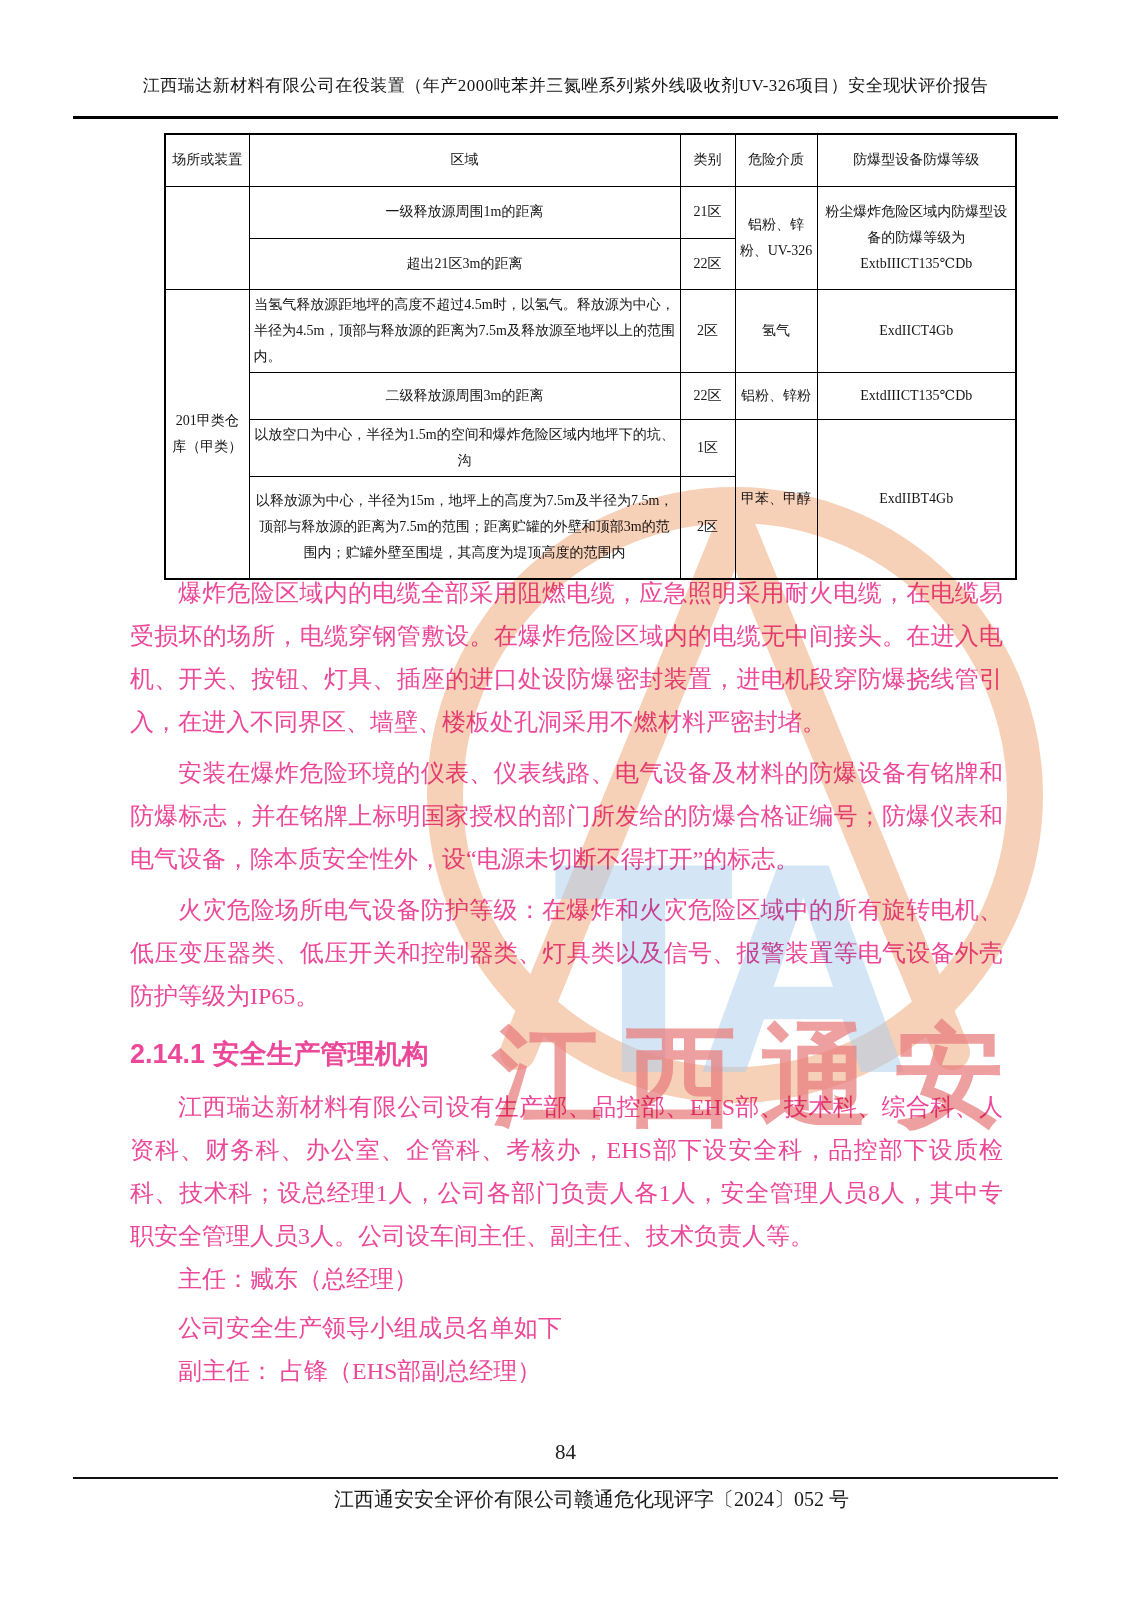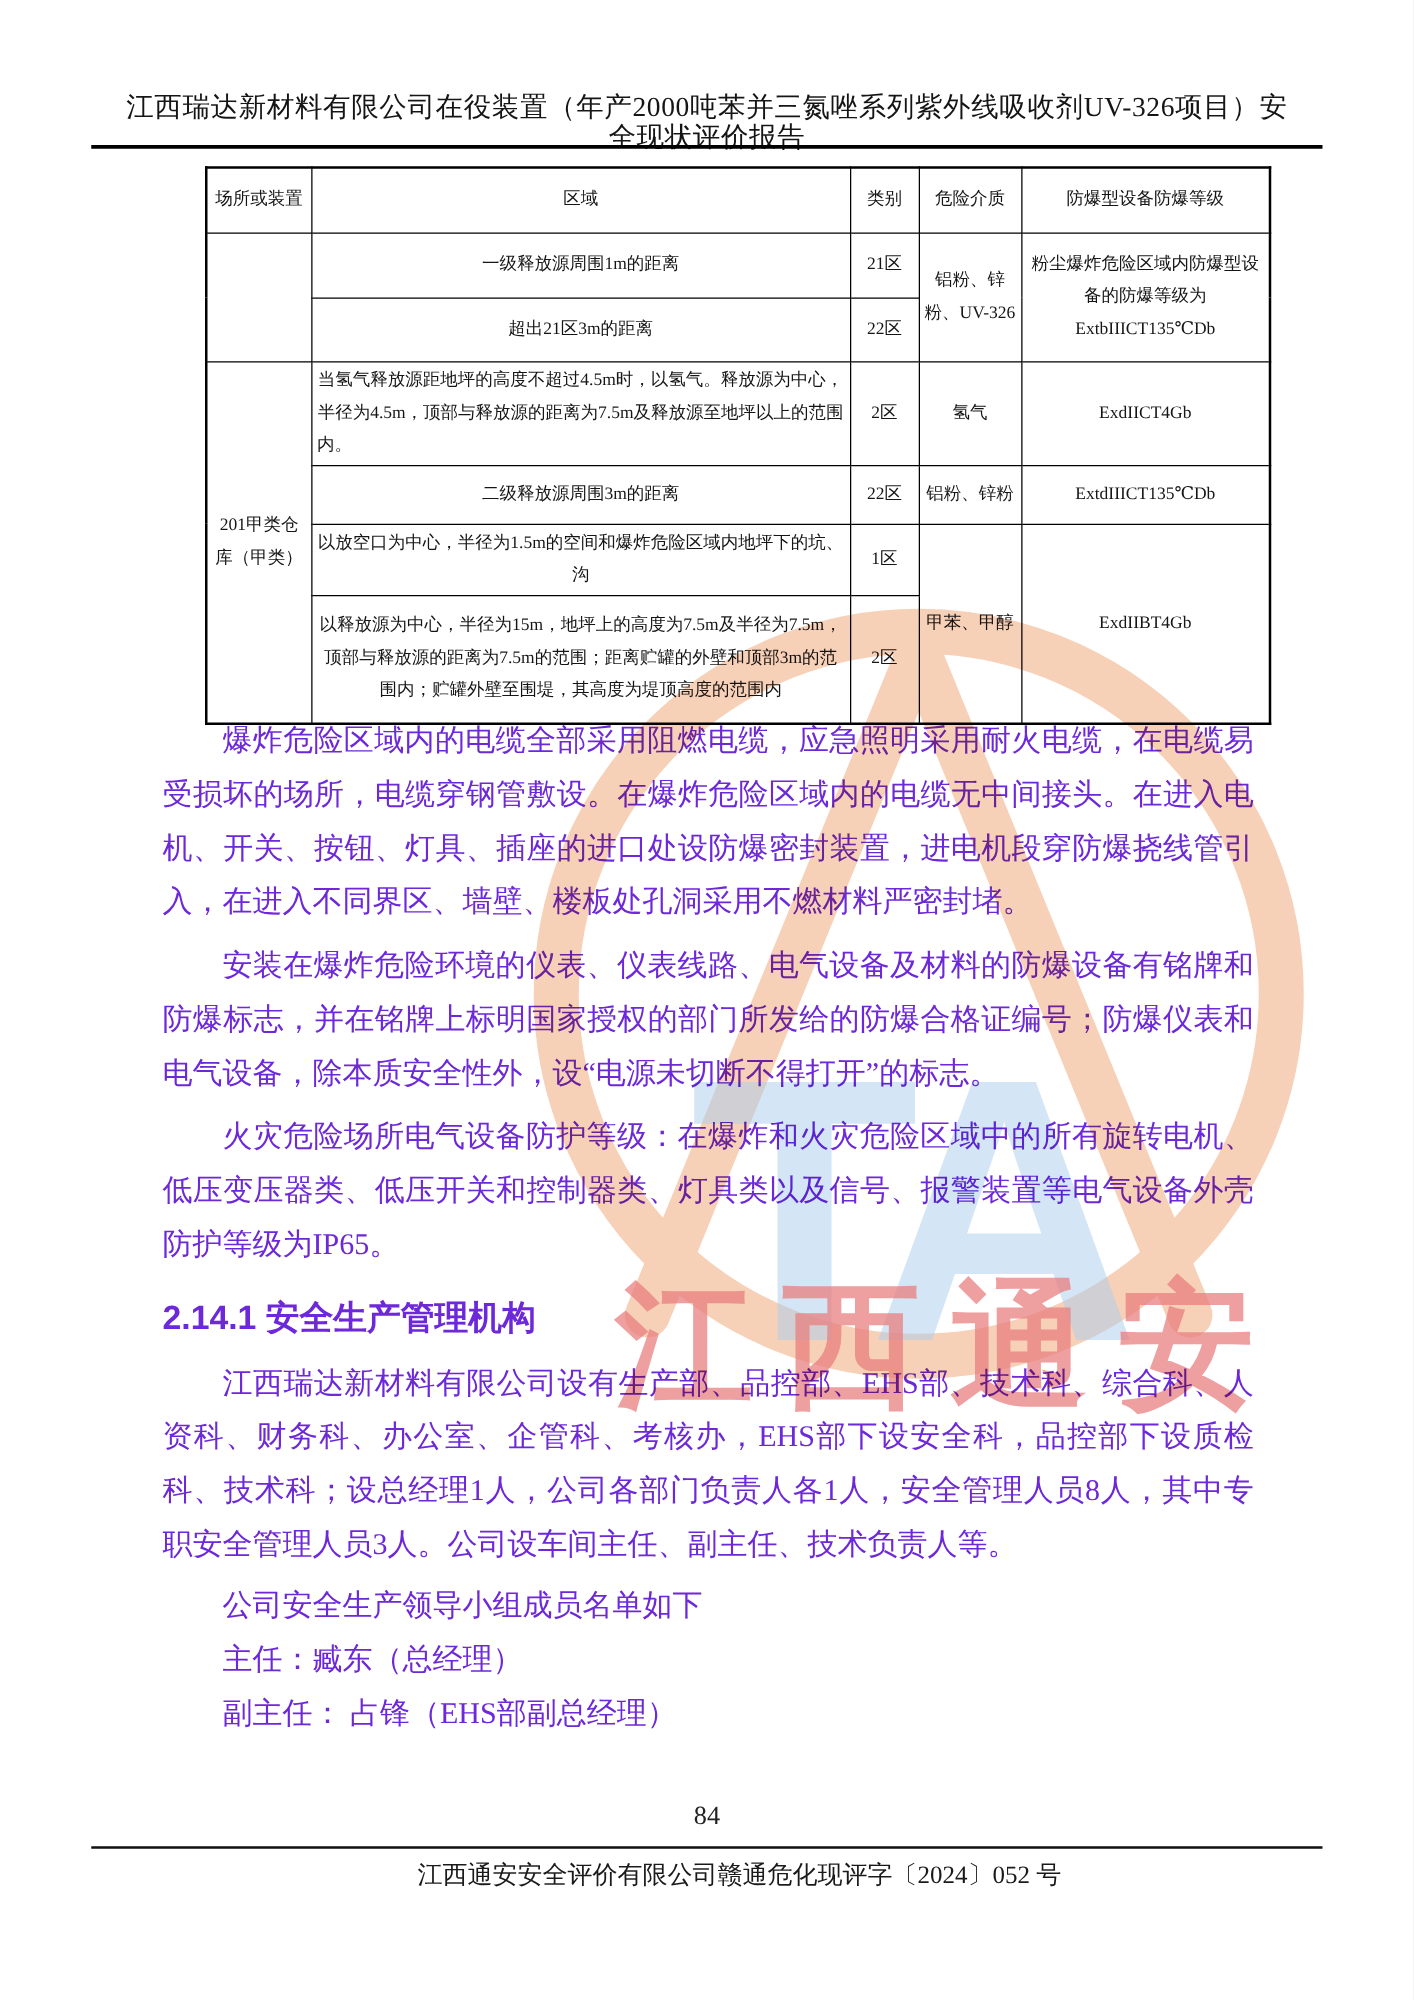--- a/index.html
+++ b/index.html
@@ -8,21 +8,21 @@
     width:1131px;height:1600px;
     margin:0 auto;
     background:#ffffff;
     font-family:"Liberation Serif","DejaVu Serif",serif;
     color:#111;
     overflow:hidden;
   }
   
   .doc-title{
     position:absolute;top:74px;left:100px;width:931px;
-    font-size:22px;line-height:24px;text-align:center;
+    font-size:17px;line-height:24px;text-align:center;
     letter-spacing:0.5px;color:#151515;
   }
   .header-rule{
     position:absolute;top:116px;left:73px;right:73px;height:3px;
     background:#000;
   }
   
   table.hz{
     position:absolute;top:133px;left:164px;
     border-collapse:collapse;table-layout:fixed;
@@ -43,21 +43,21 @@
   tr.h-row{height:52px;}
   tr.r1{height:52px;}
   tr.r2{height:51px;}
   tr.r3{height:80px;}
   tr.r4{height:47px;}
   tr.r5{height:52px;padding-left:48px;}
   tr.r6{height:103px;}
   
   .content{
     position:absolute;top:572px;left:130px;width:873px;
-    font-size:24px;line-height:43px;color:#6d28d9;
+    font-size:24px;line-height:43px;color:#ec4899;
   }
   .para{
     margin:0;text-indent:2em;
     text-align:justify;
   }
   .para+.para{margin-top:8px;}
   .h1{
     margin:14px 0 0 0;
     font-size:30px;line-height:42px;font-weight:bold;
     font-family:"Liberation Serif","DejaVu Serif",serif;
@@ -162,22 +162,22 @@
       </tr>
     </tbody>
   </table>
 
   <div class="content">
     <p class="para">爆炸危险区域内的电缆全部采用阻燃电缆，应急照明采用耐火电缆，在电缆易受损坏的场所，电缆穿钢管敷设。在爆炸危险区域内的电缆无中间接头。在进入电机、开关、按钮、灯具、插座的进口处设防爆密封装置，进电机段穿防爆挠线管引入，在进入不同界区、墙壁、楼板处孔洞采用不燃材料严密封堵。</p>
     <p class="para">安装在爆炸危险环境的仪表、仪表线路、电气设备及材料的防爆设备有铭牌和防爆标志，并在铭牌上标明国家授权的部门所发给的防爆合格证编号；防爆仪表和电气设备，除本质安全性外，设“电源未切断不得打开”的标志。</p>
     <p class="para">火灾危险场所电气设备防护等级：在爆炸和火灾危险区域中的所有旋转电机、低压变压器类、低压开关和控制器类、灯具类以及信号、报警装置等电气设备外壳防护等级为IP65。</p>
     <h3 class="h2">2.14.1 安全生产管理机构</h3>
     <p class="para p-after-h">江西瑞达新材料有限公司设有生产部、品控部、EHS部、技术科、综合科、人资科、财务科、办公室、企管科、考核办，EHS部下设安全科，品控部下设质检科、技术科；设总经理1人，公司各部门负责人各1人，安全管理人员8人，其中专职安全管理人员3人。公司设车间主任、副主任、技术负责人等。</p>
+    <p class="line">主任：臧东（总经理）</p>
     <p class="line line-first">公司安全生产领导小组成员名单如下</p>
-    <p class="line">主任：臧东（总经理）</p>
     <p class="line">副主任： 占锋（EHS部副总经理）</p>
   </div>
 
   <div class="page-number">84</div>
   <div class="footer-rule"></div>
   <div class="footer-row">
     <span class="footer-company">江西通安安全评价有限公司</span>
     <span class="footer-docno">赣通危化现评字〔2024〕052 号</span>
   </div>
 

